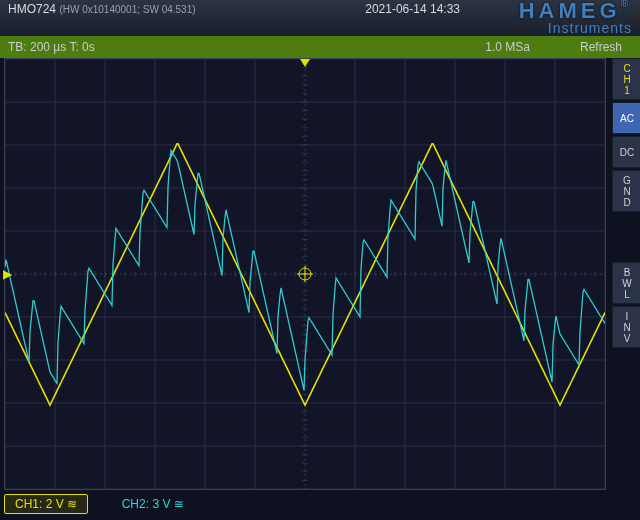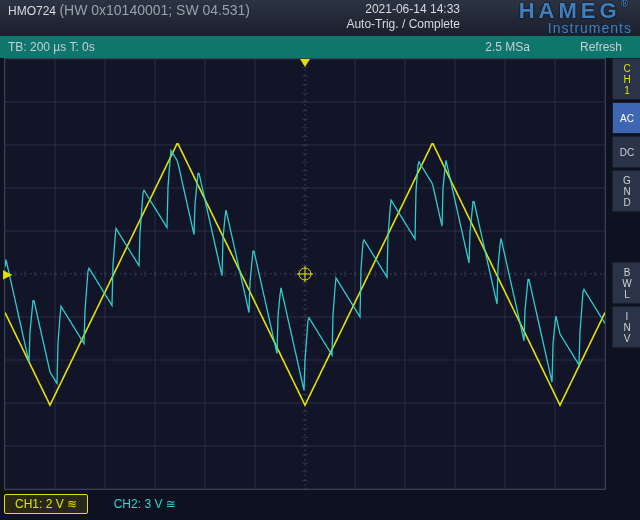--- a/index.html
+++ b/index.html
@@ -1,65 +1,64 @@
 <!DOCTYPE html>
 <html><head>
 <meta charset="utf-8">
 <style>
   html,body{margin:0;padding:0;background:#000;font-family:Arial,Helvetica,sans-serif;overflow:hidden}
   #screen{position:relative;width:640px;height:520px;background:#0e1120;color:#cfd2d6;font-size:13px}
   
   #topbar{position:absolute;left:0;top:0;right:0;height:36px;background:linear-gradient(#2c3342,#1a1f2c)}
   #model{position:absolute;left:8px;top:2px;color:#d7dadf;font-size:12px}
-  #fw{font-size:14px;color:#9aa0ab}
+  #fw{font-size:10px;color:#9aa0ab}
   #datetime{position:absolute;right:180px;top:2px;font-size:12px;color:#d7dadf;text-align:right}
   #autostatus{position:absolute;right:180px;top:17px;font-size:12px;color:#d7dadf}
   #brand{position:absolute;right:8px;top:-2px;font-family:Arial;font-weight:700;font-size:22px;letter-spacing:4px;color:#3f7fbf;text-shadow:0 0 2px #000}
   #brand span.reg{font-size:10px;vertical-align:top}
   #brand2{position:absolute;right:8px;top:20px;font-size:14px;color:#3f7fbf;letter-spacing:1px}
   
-  #infobar{position:absolute;left:0;top:36px;right:0;height:22px;background:#0f766e;color:#c9cdd4;font-size:12px;line-height:22px}
+  #infobar{position:absolute;left:0;top:36px;right:0;height:22px;background:#4d7c0f;color:#c9cdd4;font-size:12px;line-height:22px}
   #tb{position:absolute;left:8px}
   #ch1info{position:absolute;left:220px;color:#e2e200}
   #sa{position:absolute;right:110px}
   #refresh{position:absolute;right:18px}
   
   #plot{position:absolute;left:4px;top:58px;width:600px;height:430px;background:#121528;border:1px solid #3a3f52}
   #plot svg{position:absolute;left:0;top:0}
   
   #side{position:absolute;right:0;top:58px;width:28px}
   .sbtn{width:28px;height:30px;margin:0 0 2px 0;background:#2b3348;color:#cfd2d6;font-size:10px;text-align:center;display:flex;align-items:center;justify-content:center;line-height:1.1;cursor:pointer;border:1px solid #1a1f2c}
   .sbtn.sel{background:#3f66b3;color:#fff}
   .sbtn.tall{height:40px}
   
   #bottom{position:absolute;left:4px;bottom:4px;height:22px}
-  .chbadge{display:inline-block;height:18px;line-height:18px;padding:0 10px;font-size:12px;border:1px solid;border-radius:2px;margin-right:12px}
+  .chbadge{display:inline-block;height:18px;line-height:18px;padding:0 10px;font-size:12px;border:1px solid;border-radius:2px;margin-right:20px}
   #ch1b{color:#e2e200;border-color:#e2e200;background:rgba(120,110,0,0.25)}
   #ch2b{color:#2fd6d6;border:none}
   
   .trigmark{position:absolute;left:-2px;top:50%;transform:translateY(-50%);color:#e2e200;font-size:12px}
 </style>
 </head>
 <body>
 <div id="screen">
 
   <div id="topbar">
     <div id="model">
       <span>HMO724</span>
       <span id="fw">(HW 0x10140001; SW 04.531)</span>
     </div>
     <div id="datetime">2021-06-14 14:33</div>
-    <div id="autostatus">Auto-Trig. / Complete</div>
     <div id="brand"><span>HAMEG</span><span class="reg">®</span></div>
     <div id="brand2">Instruments</div>
   </div>
 
   <div id="infobar">
     <span id="tb">TB: 200 µs   T: 0s</span>
-    <span id="sa">2.5 MSa</span>
+    <span id="sa">1.0 MSa</span>
     <span id="refresh">Refresh</span>
   </div>
 
   <div id="plot">
     <svg id="plotsvg" width="600" height="430">
         <line x1="0" y1="0" x2="0" y2="430" stroke="#2a2f44" stroke-width="1" stroke-dasharray=""></line>
         <line x1="50" y1="0" x2="50" y2="430" stroke="#2a2f44" stroke-width="1" stroke-dasharray=""></line>
         <line x1="100" y1="0" x2="100" y2="430" stroke="#2a2f44" stroke-width="1" stroke-dasharray=""></line>
         <line x1="150" y1="0" x2="150" y2="430" stroke="#2a2f44" stroke-width="1" stroke-dasharray=""></line>
         <line x1="200" y1="0" x2="200" y2="430" stroke="#2a2f44" stroke-width="1" stroke-dasharray=""></line>

